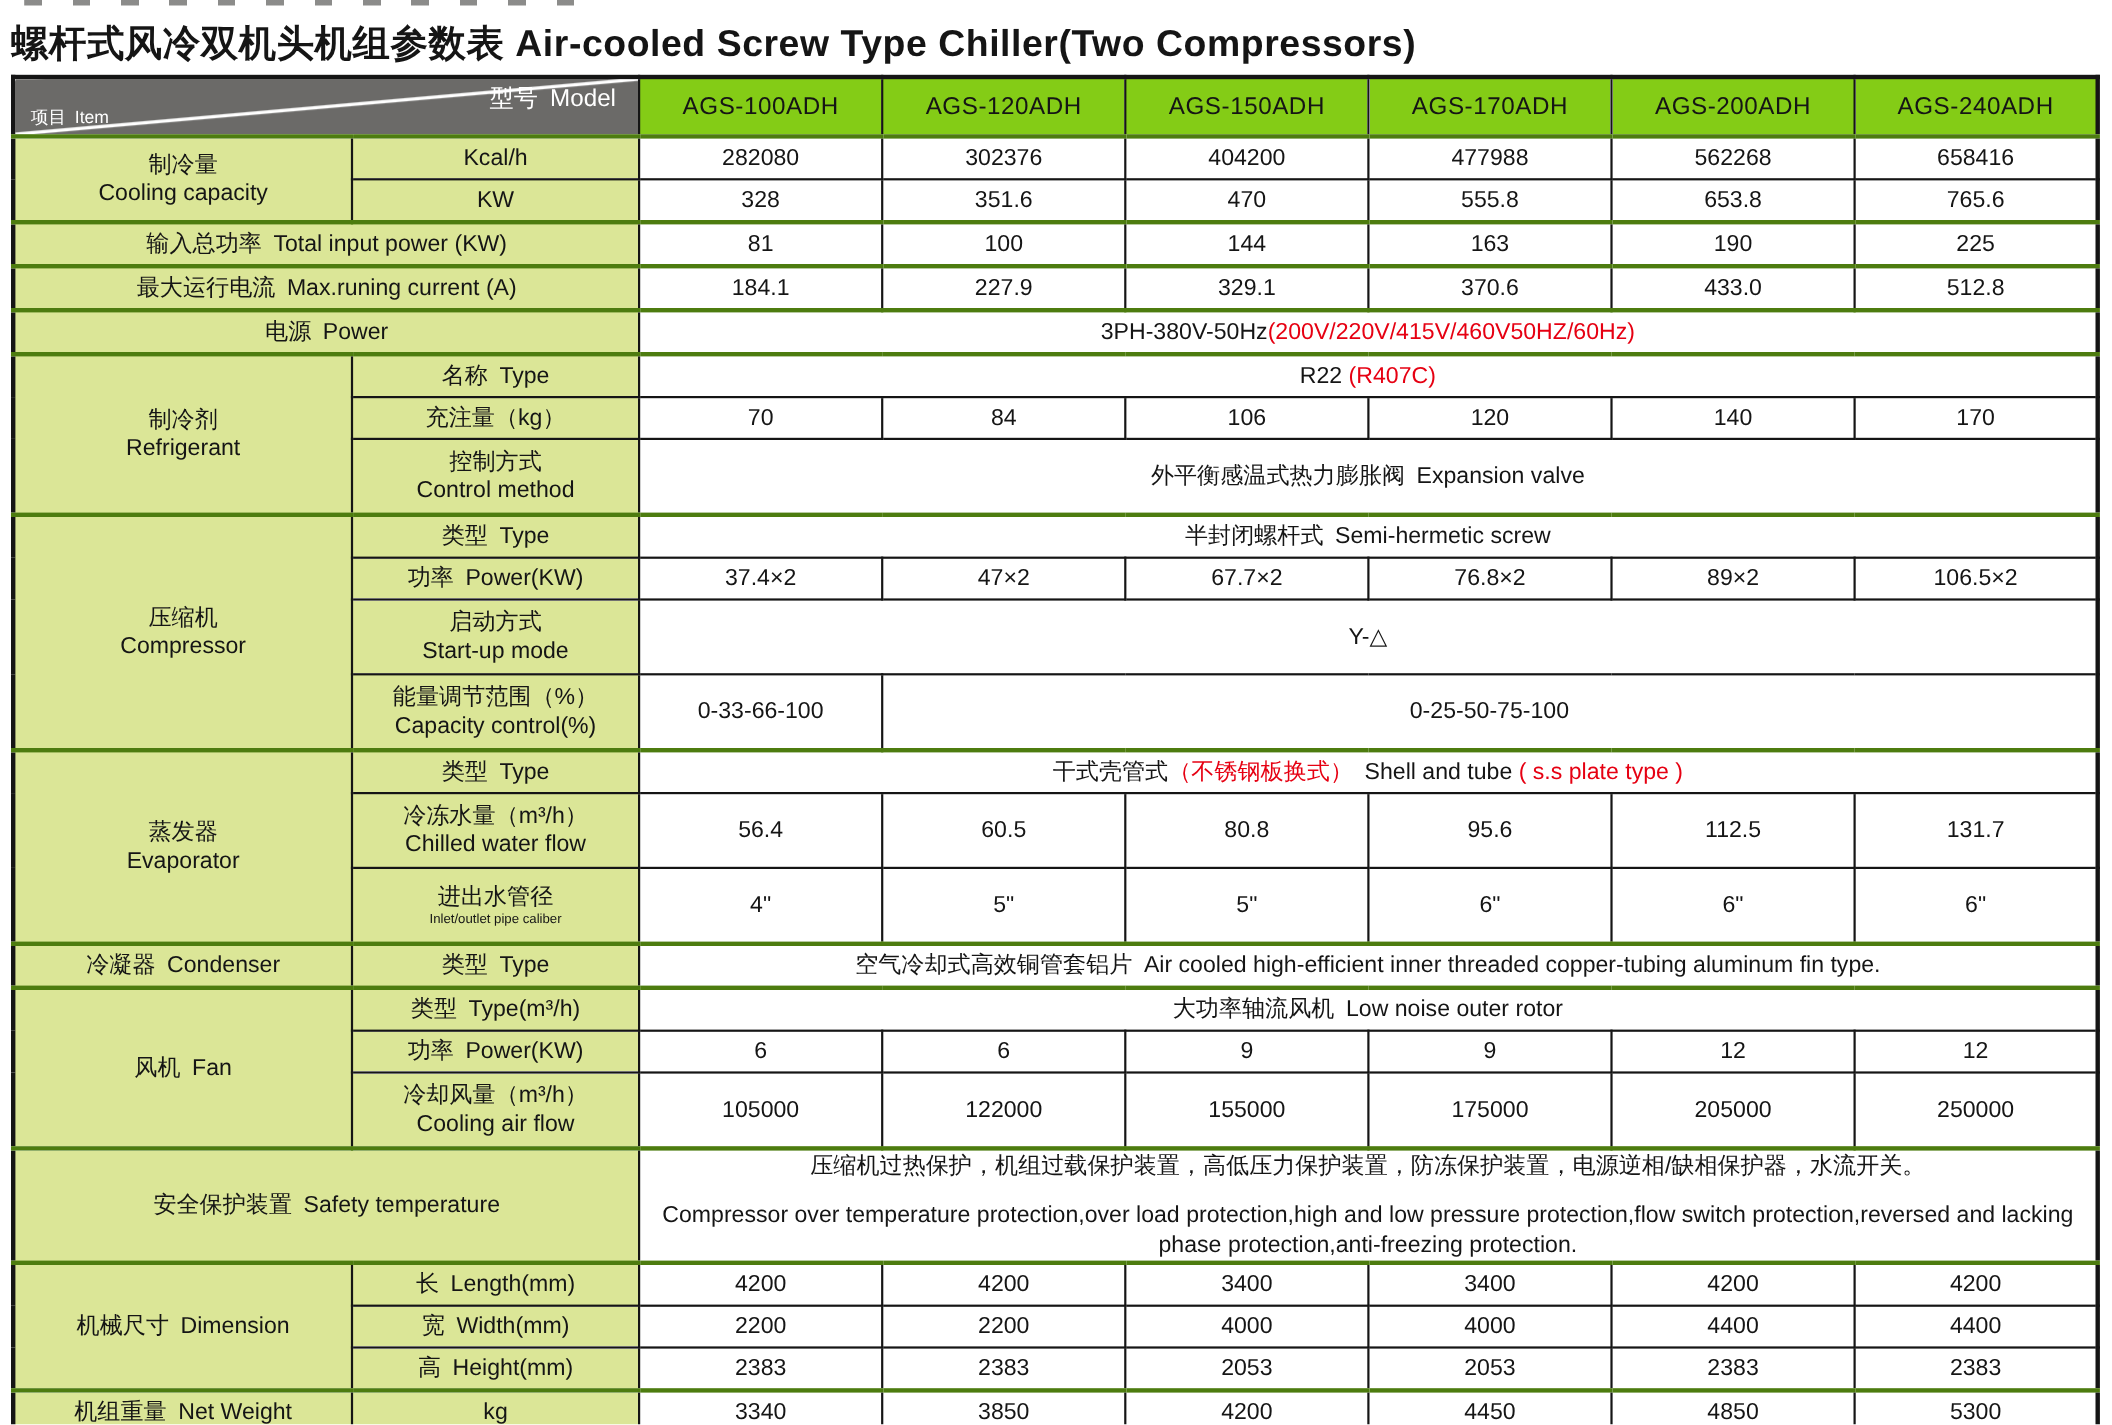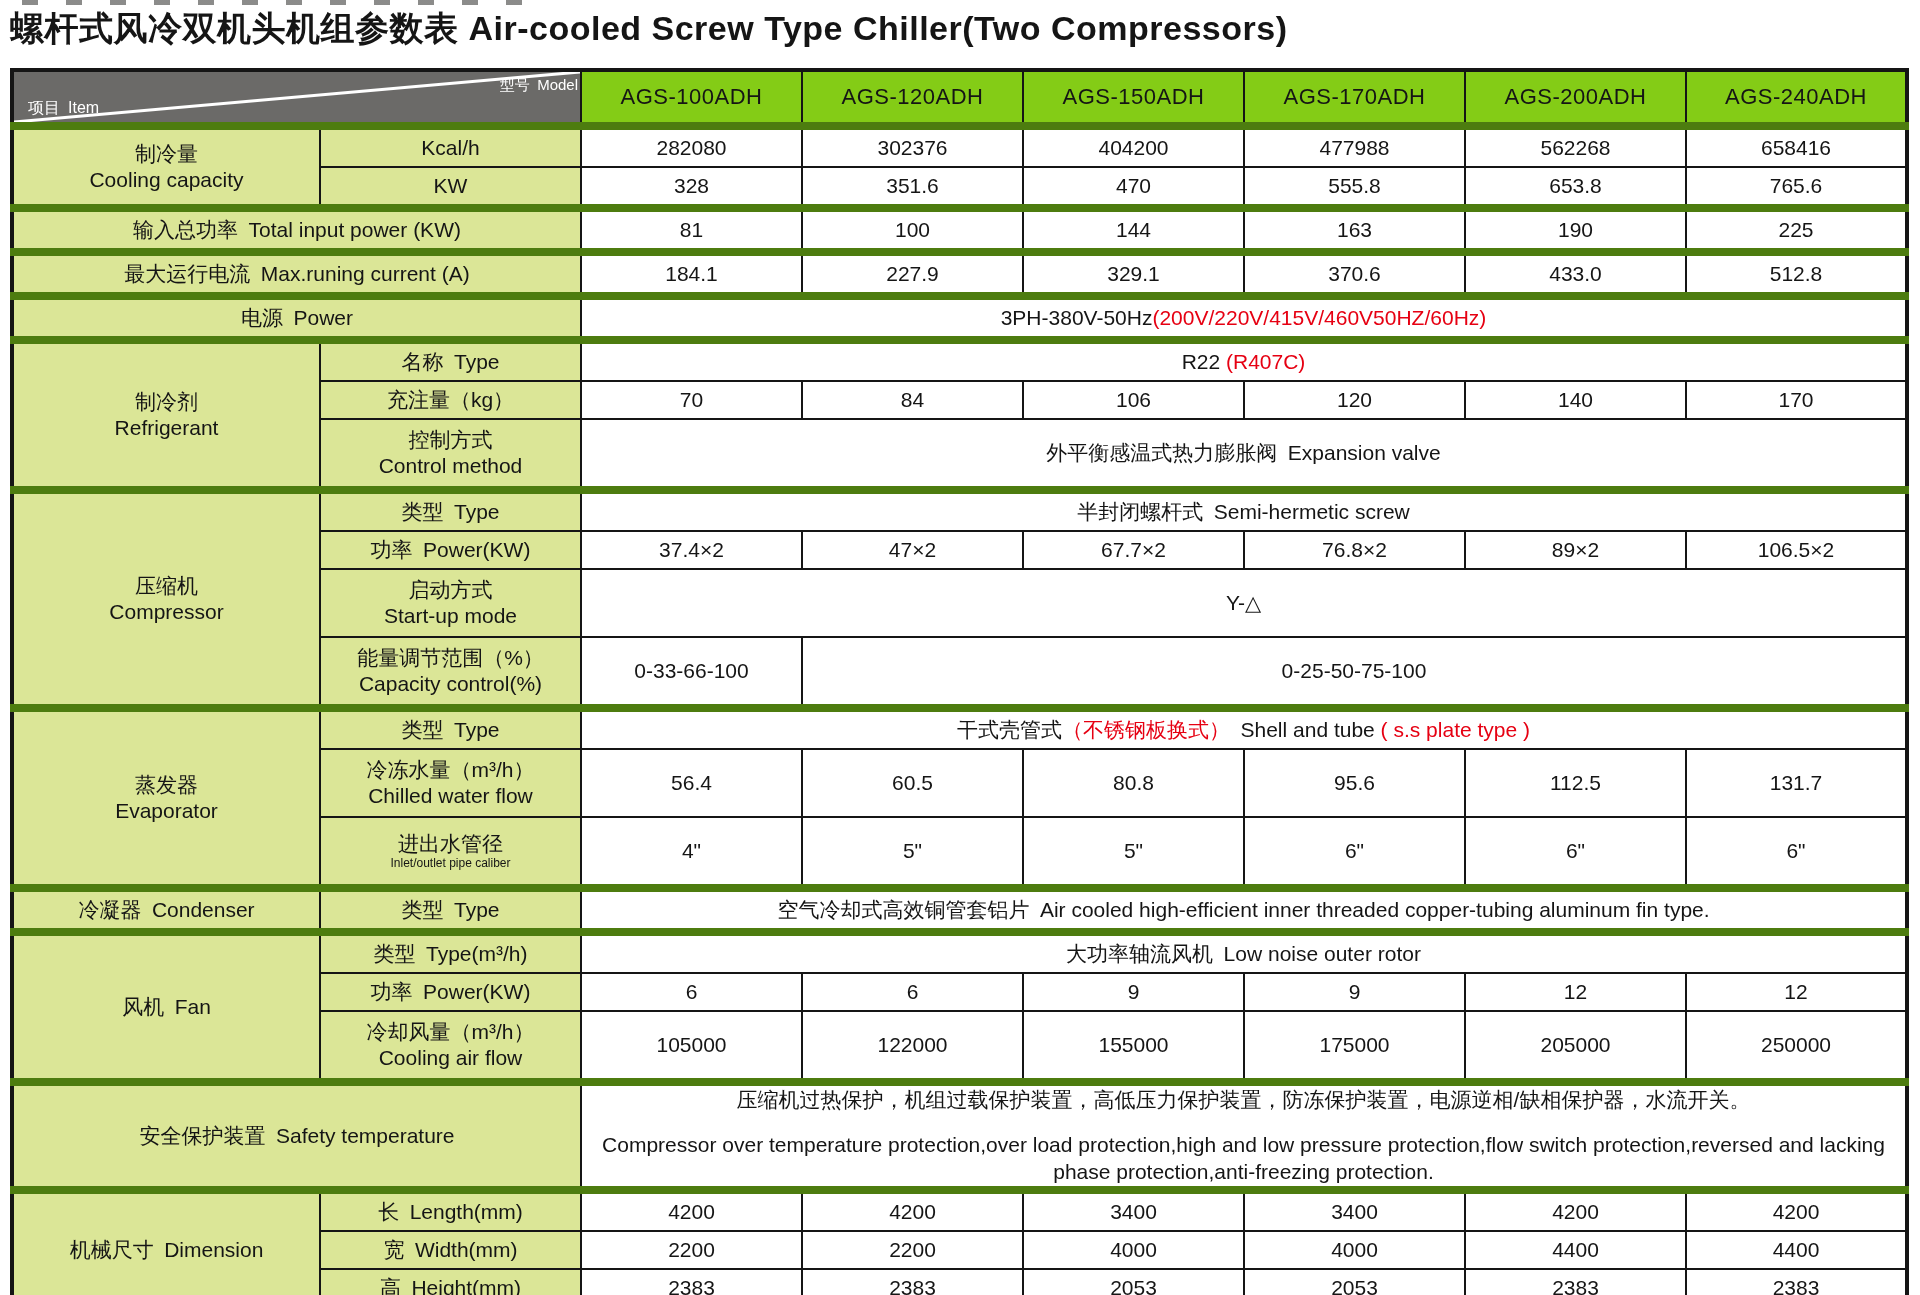--- a/index.html
+++ b/index.html
@@ -1,39 +1,39 @@
 <!DOCTYPE html>
 <html><head>
 <meta charset="utf-8">
 <style>
   html,body{margin:0;padding:0;background:#ffffff;}
   .page{position:relative;width:1920px;height:1295px;background:#fff;overflow:hidden;
         font-family:"Liberation Sans","DejaVu Sans",sans-serif;color:#151515;}
   .top-artifact{position:absolute;left:22px;top:0;width:520px;height:5px;
       background:repeating-linear-gradient(90deg,#5a5a58 0 16px,transparent 16px 44px);opacity:.7;}
-  .title{position:absolute;left:10px;top:6px;font-size:34px;font-weight:600;letter-spacing:.5px;white-space:nowrap;}
+  .title{position:absolute;left:10px;top:17px;font-size:34px;font-weight:600;letter-spacing:.5px;white-space:nowrap;}
 
   table.spec{position:absolute;left:10px;top:68px;width:1897px;table-layout:fixed;
              border-collapse:collapse;border:4px solid #151515;}
   td{border:2px solid #151515;text-align:center;vertical-align:middle;
      padding:0 6px;font-size:21px;line-height:1.22;overflow:hidden;}
-  tr.grp > td{border-top:8px solid #4d7c0f;}
+  tr.grp > td{border-top:4px solid #4d7c0f;}
   tr.hh > td{height:50px;}
   tr.h1 > td{height:36px;}
   tr.h2 > td{height:66px;}
   tr.hs > td{height:100px;}
 
   td.item, td.sub{background:#dbe697;}
   td.mhead{background:#84cc16;font-size:22px;letter-spacing:.5px;}
   td.val{background:#ffffff;}
   td.corner{background:#6b6a68;position:relative;padding:0;
       background-image:linear-gradient(to bottom right,
         transparent calc(50% - 2px), #fff calc(50% - 1px),
         #fff calc(50% + 1px), transparent calc(50% + 2px));}
-  .corner-model{position:absolute;top:4px;right:2px;color:#fff;font-size:15px;}
+  .corner-model{position:absolute;top:4px;right:20px;color:#fff;font-size:22px;}
   .corner-item{position:absolute;bottom:4px;left:14px;color:#fff;font-size:16px;}
 
   .pre{white-space:pre-line;}
   .red{color:#e60012;margin-top:43px;}
   .blk{display:block;}
   .small{font-size:12px;}
   .safety-cn{font-size:21px;margin-bottom:18px;}
   .safety-en{font-size:21px;line-height:1.3;}
 </style>
 </head>

